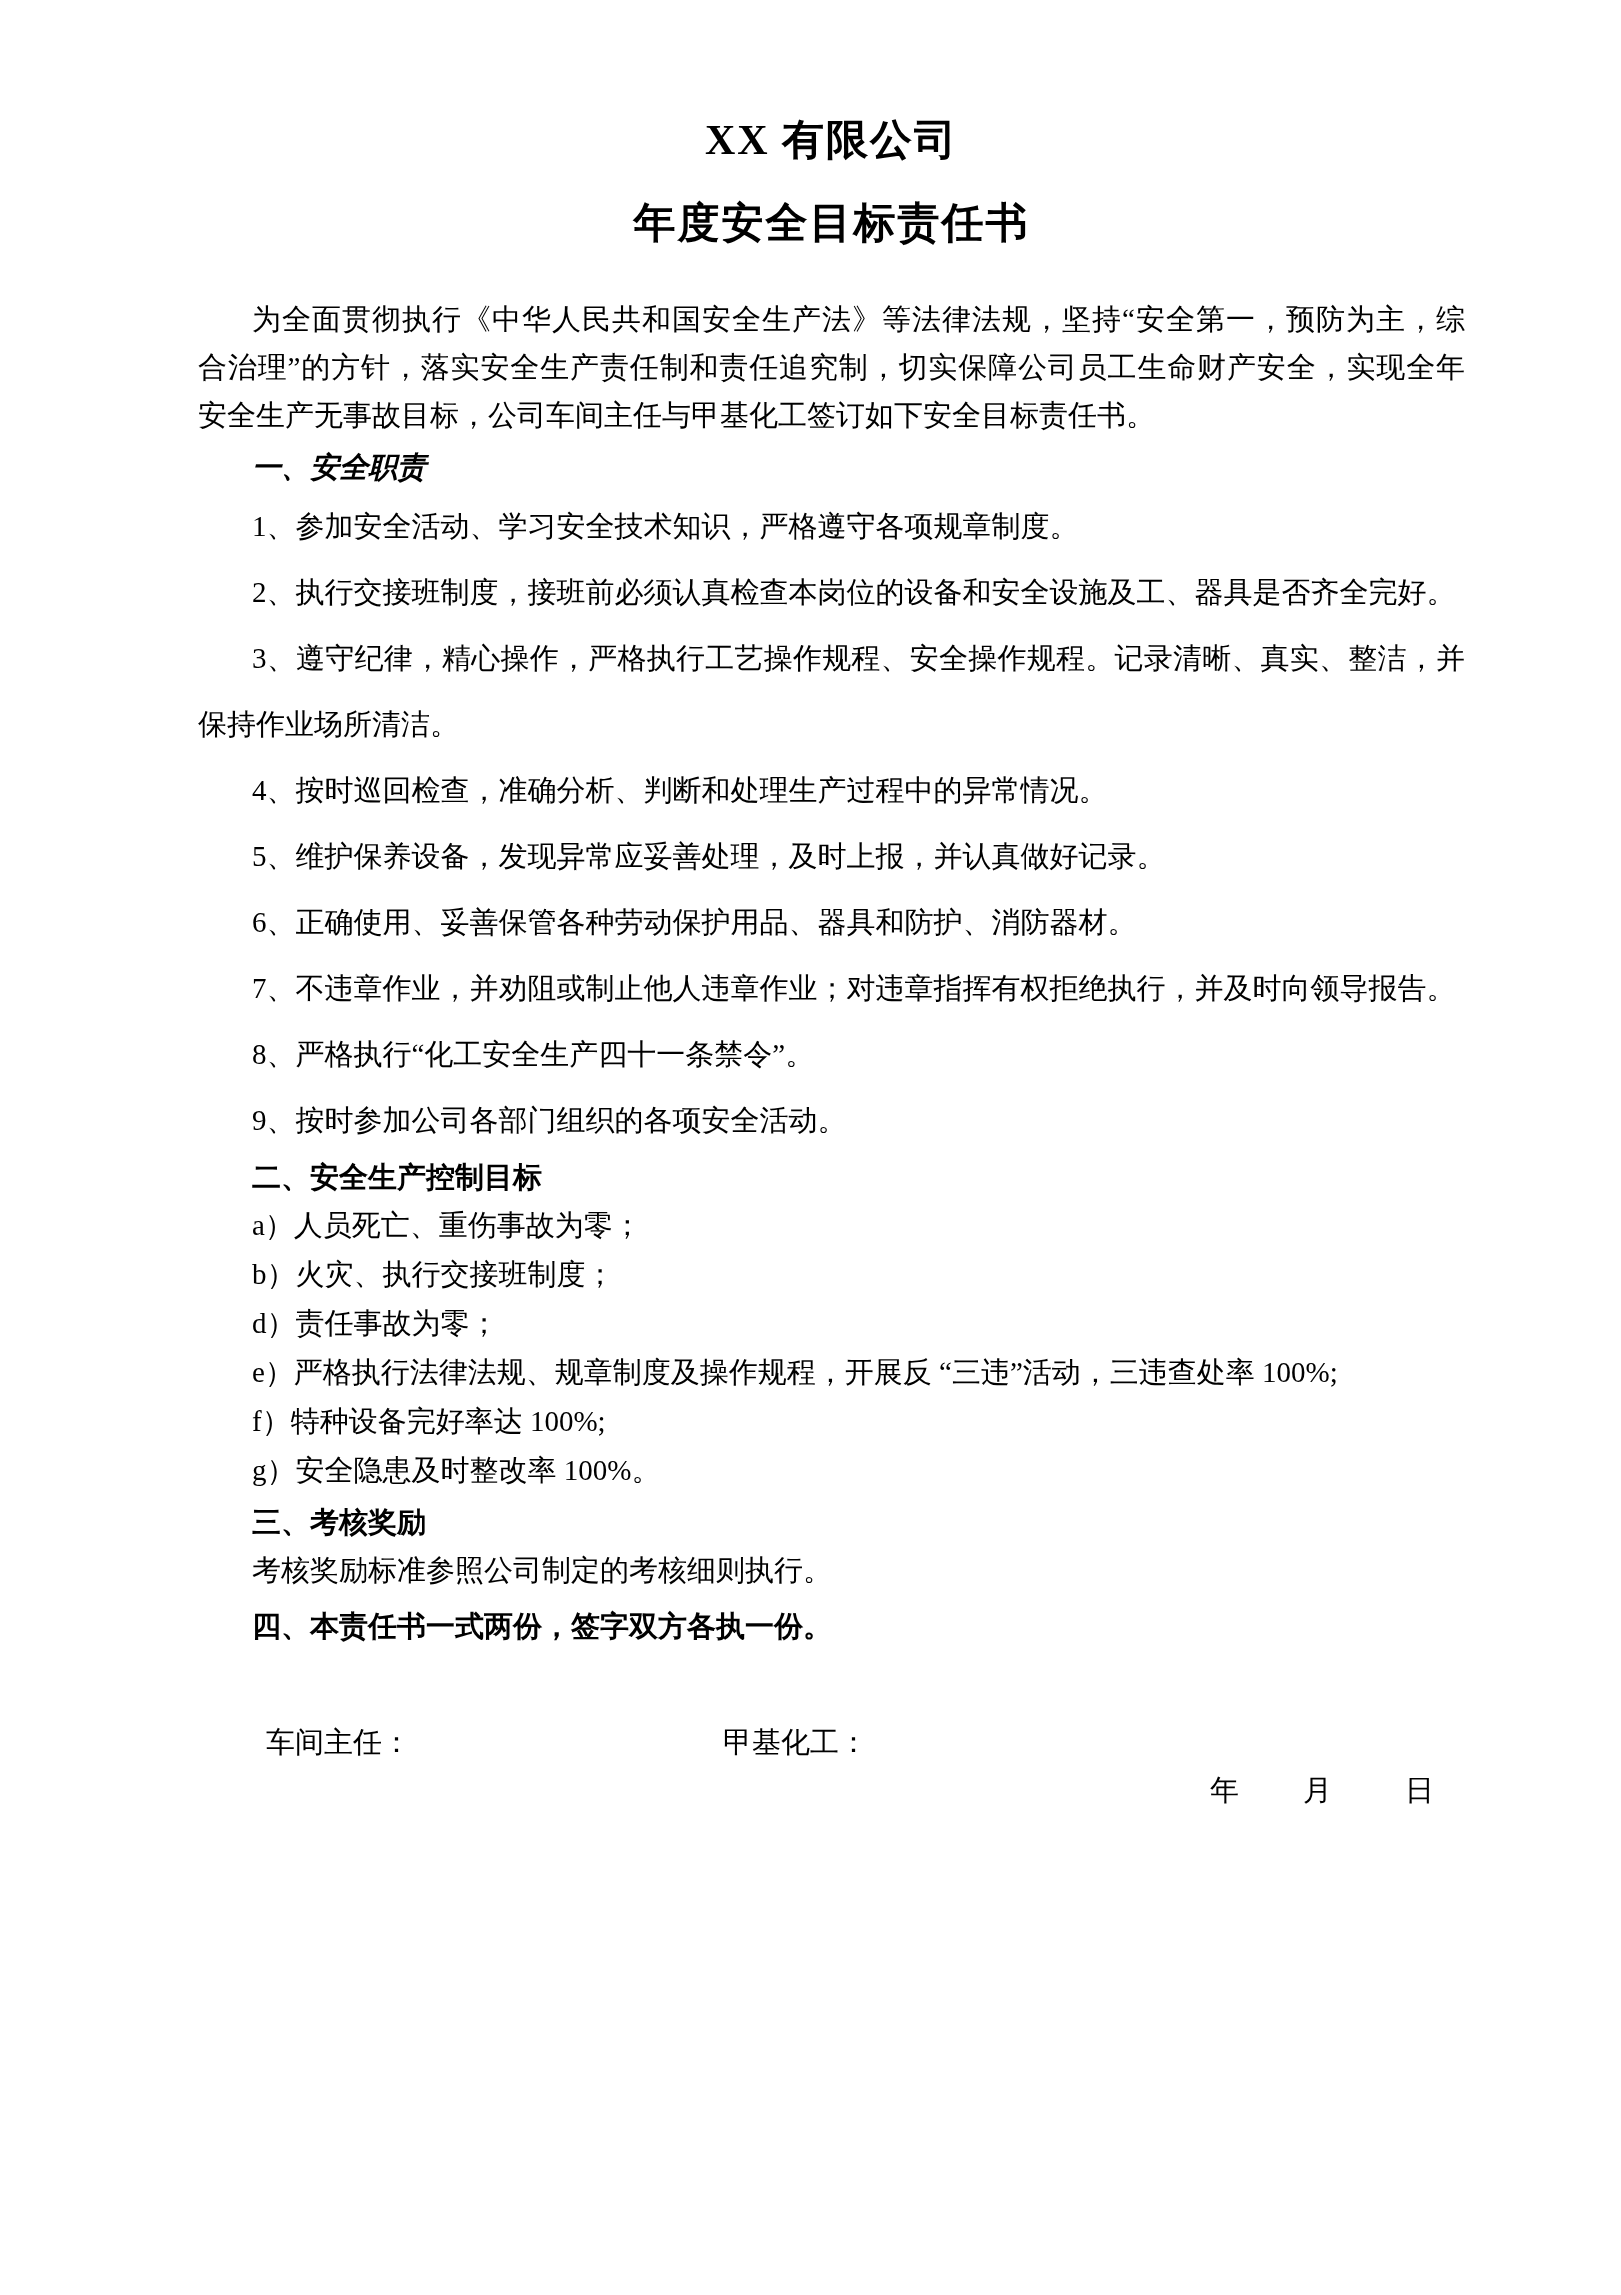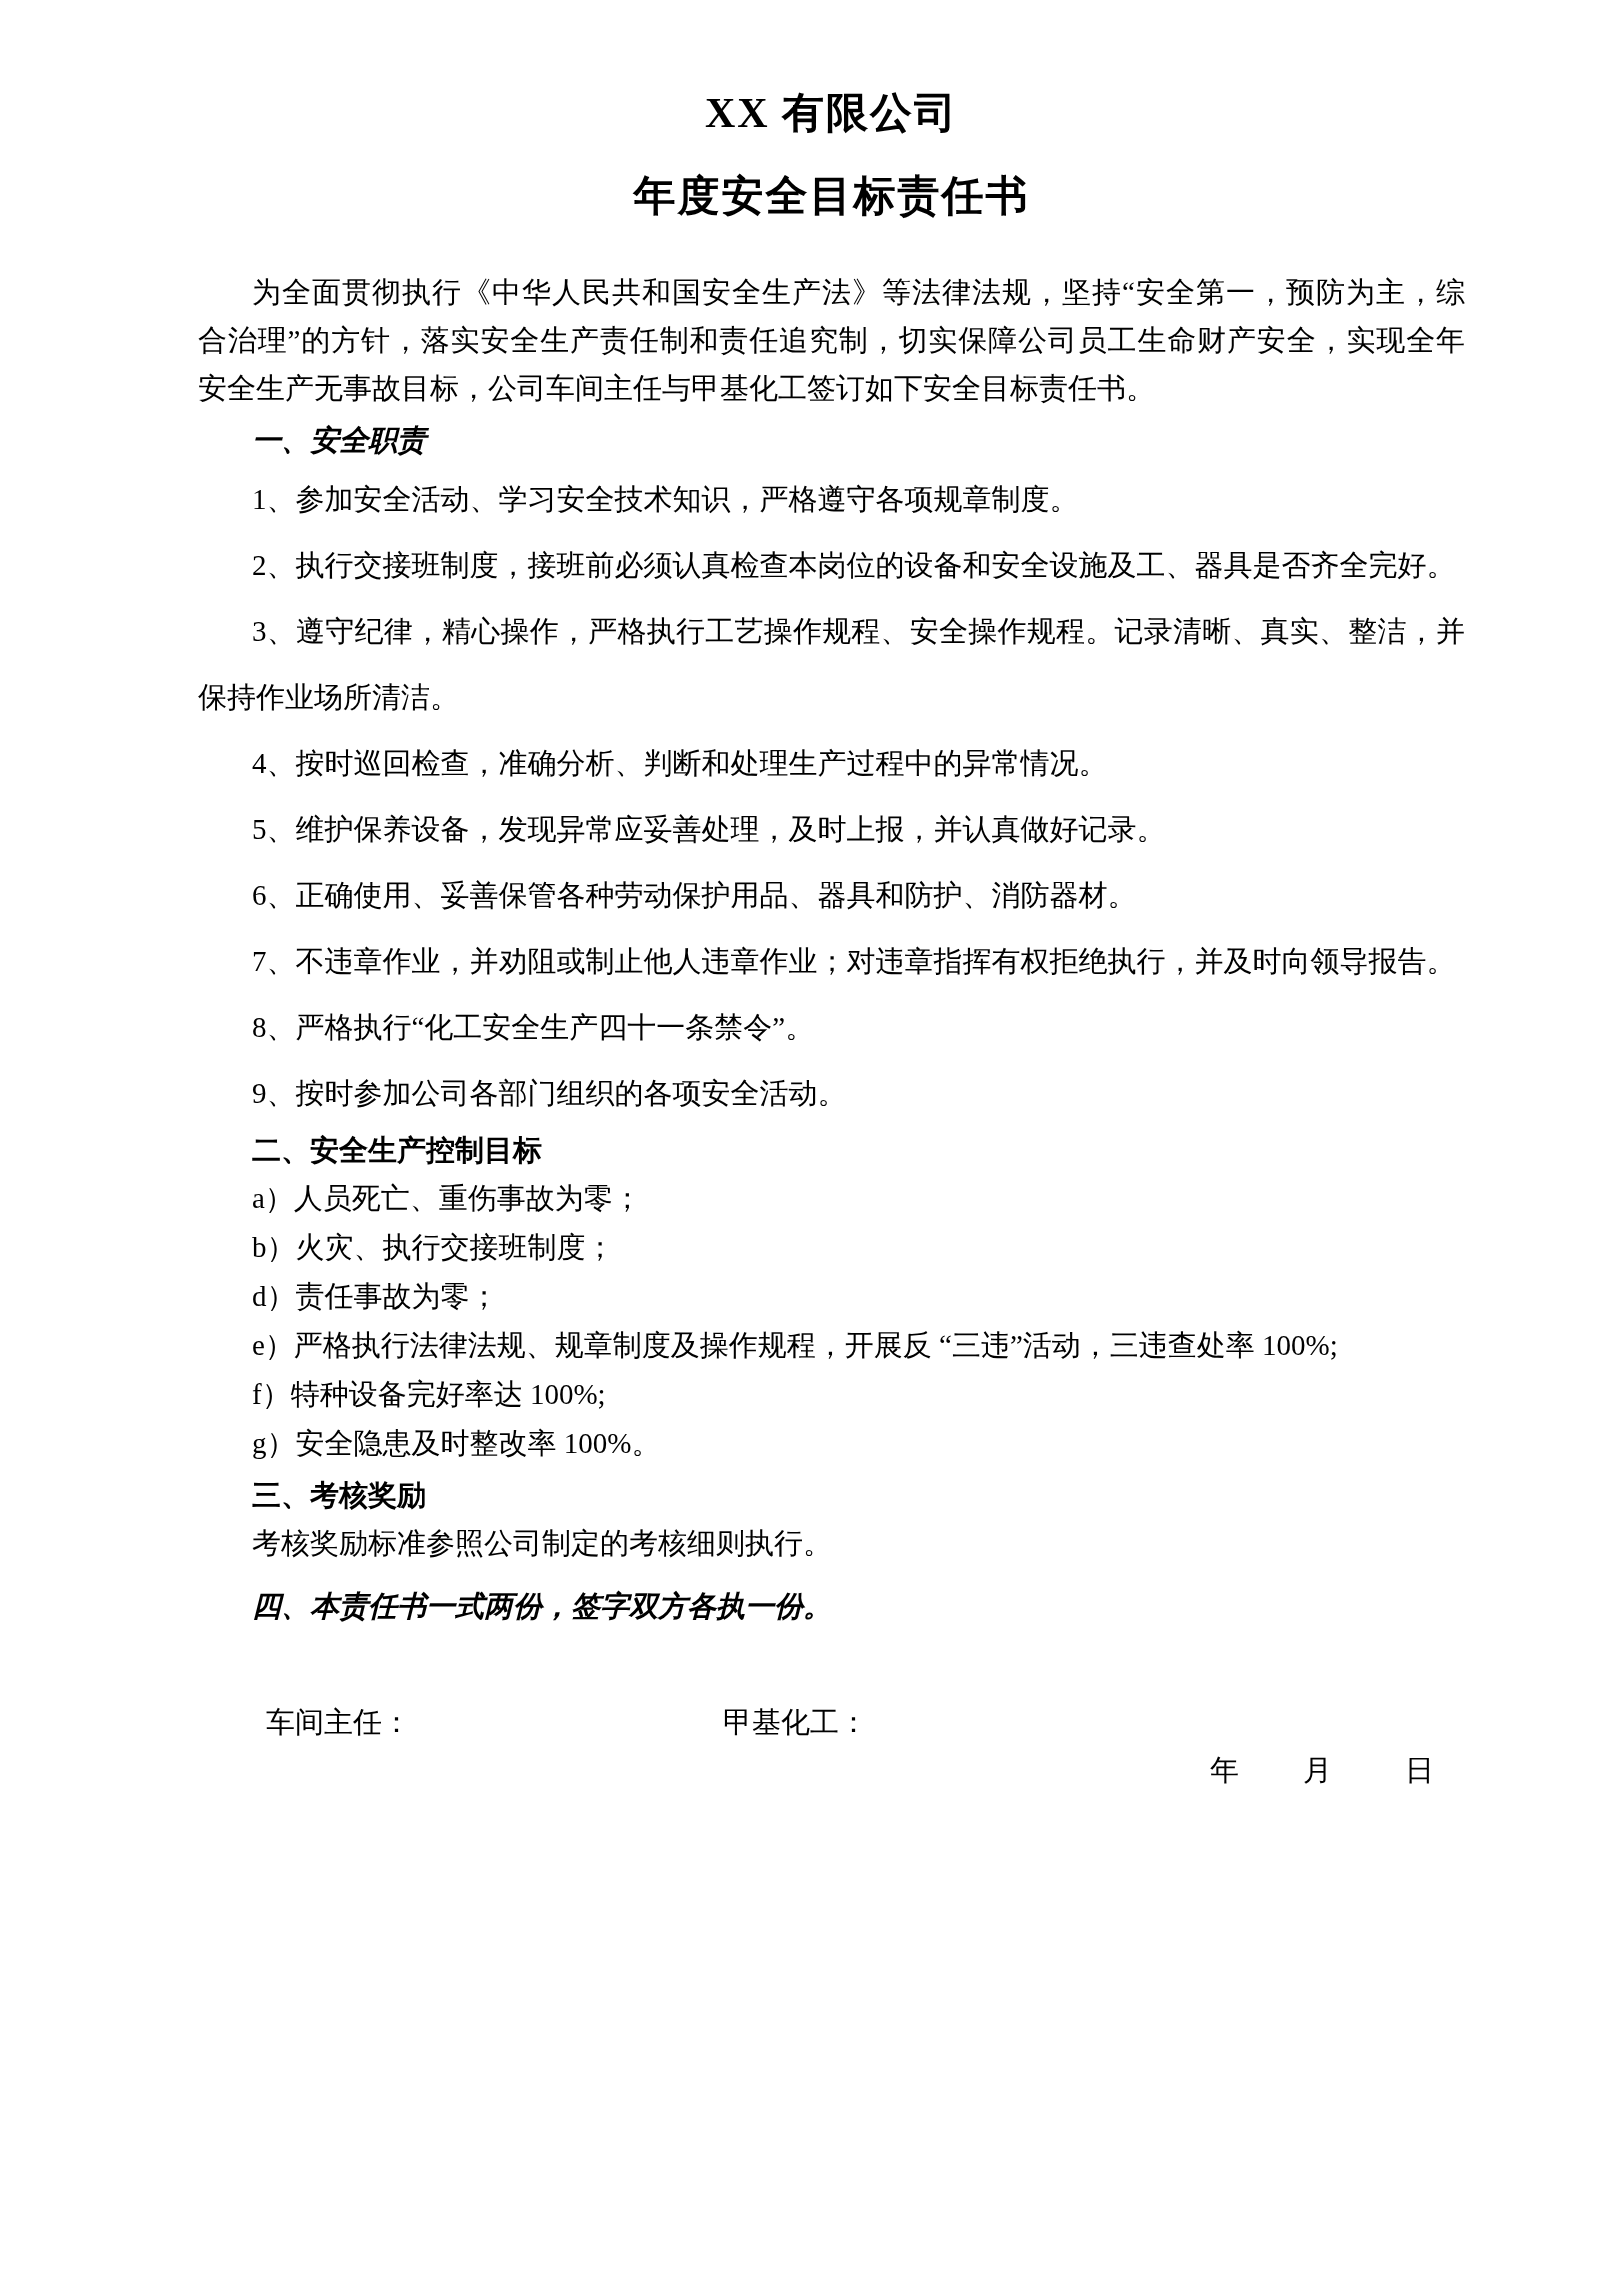--- a/index.html
+++ b/index.html
@@ -14,21 +14,21 @@
     background: #ffffff;
     color: #000000;
     font-family: "Liberation Serif", "DejaVu Serif", serif;
     overflow: hidden;
   }
   .content {
     position: absolute;
     left: 198px;
     top: 0;
     width: 1267px;
-    padding-top: 85px;
+    padding-top: 112px;
     font-size: 29px;
     line-height: 48px;
   }
   .doc-title {
     font-size: 42px;
     font-weight: bold;
     line-height: 56px;
     text-align: center;
     letter-spacing: 2px;
     white-space: nowrap;
@@ -55,21 +55,21 @@
     font-weight: bold;
     text-indent: 54px;
     white-space: nowrap;
   }
   .heading.h1 { margin-top: 3.9px; font-style: italic; }
   .items-loose { margin-top: 2.6px; }
   .items-loose .line { line-height: 66px; }
   .heading.h2 { margin-top: 0; }
   .items-tight .line { line-height: 49px; }
   .heading.h3 { margin-top: 2.6px; }
-  .heading.h4 { margin-top: 15px; font-style: italic; }
+  .heading.h4 { margin-top: 8px; }
   .sig-row {
     margin-top: 68px;
     padding-left: 68px;
     white-space: nowrap;
   }
   .sig-label.right {
     margin-left: 312px;
   }
   .date-row {
     padding-left: 1012px;

